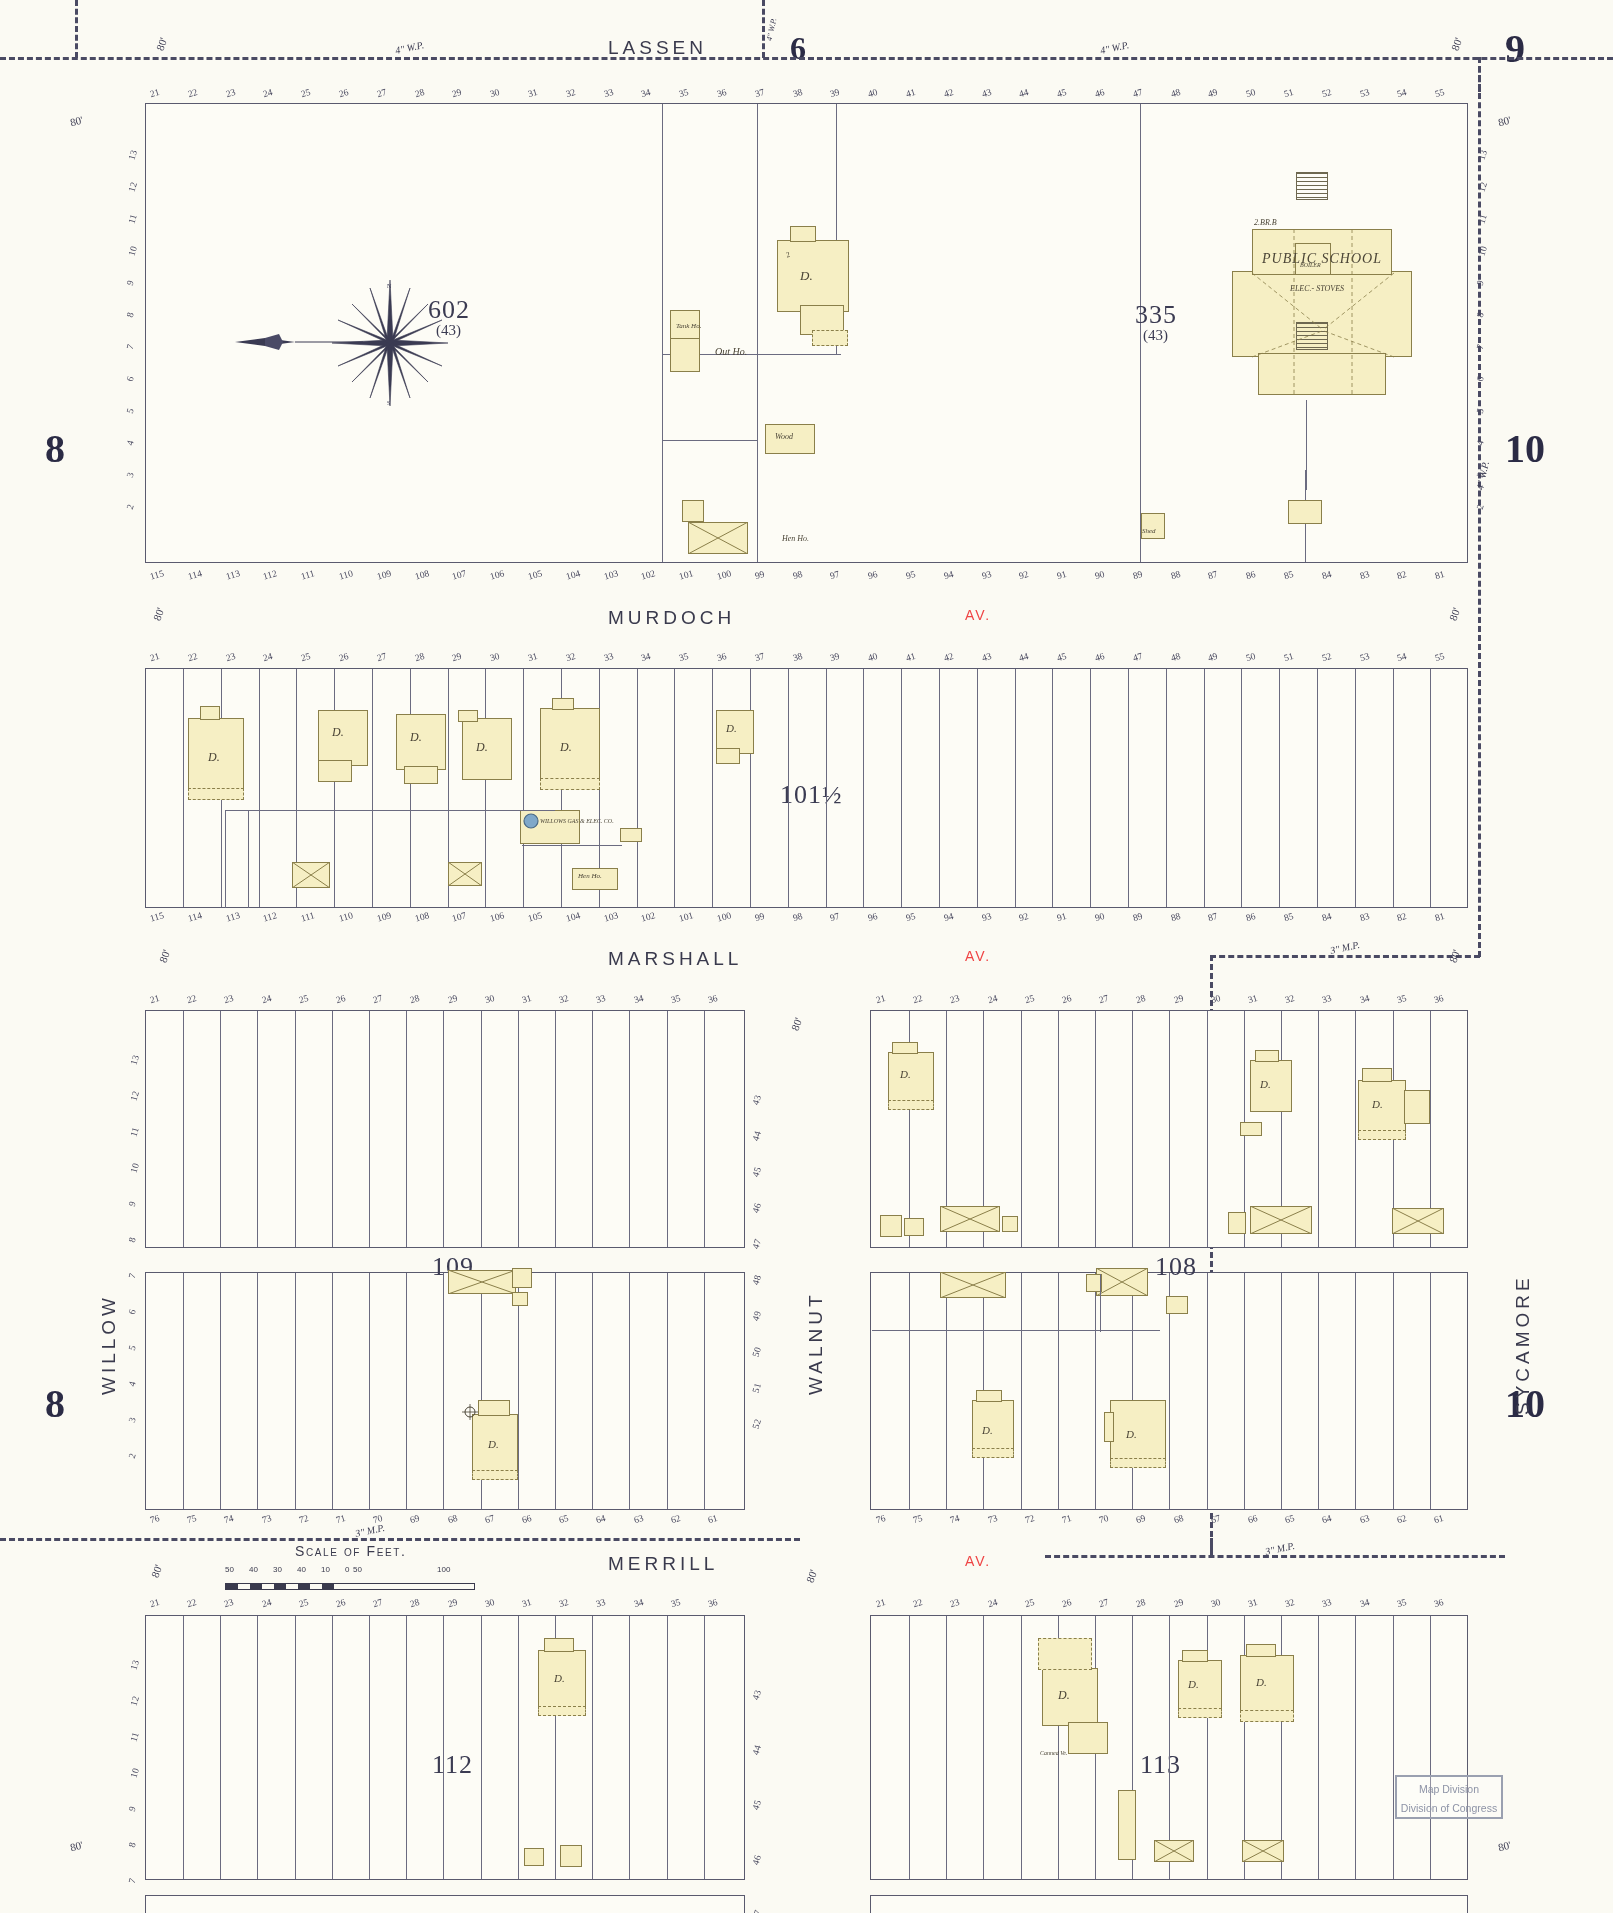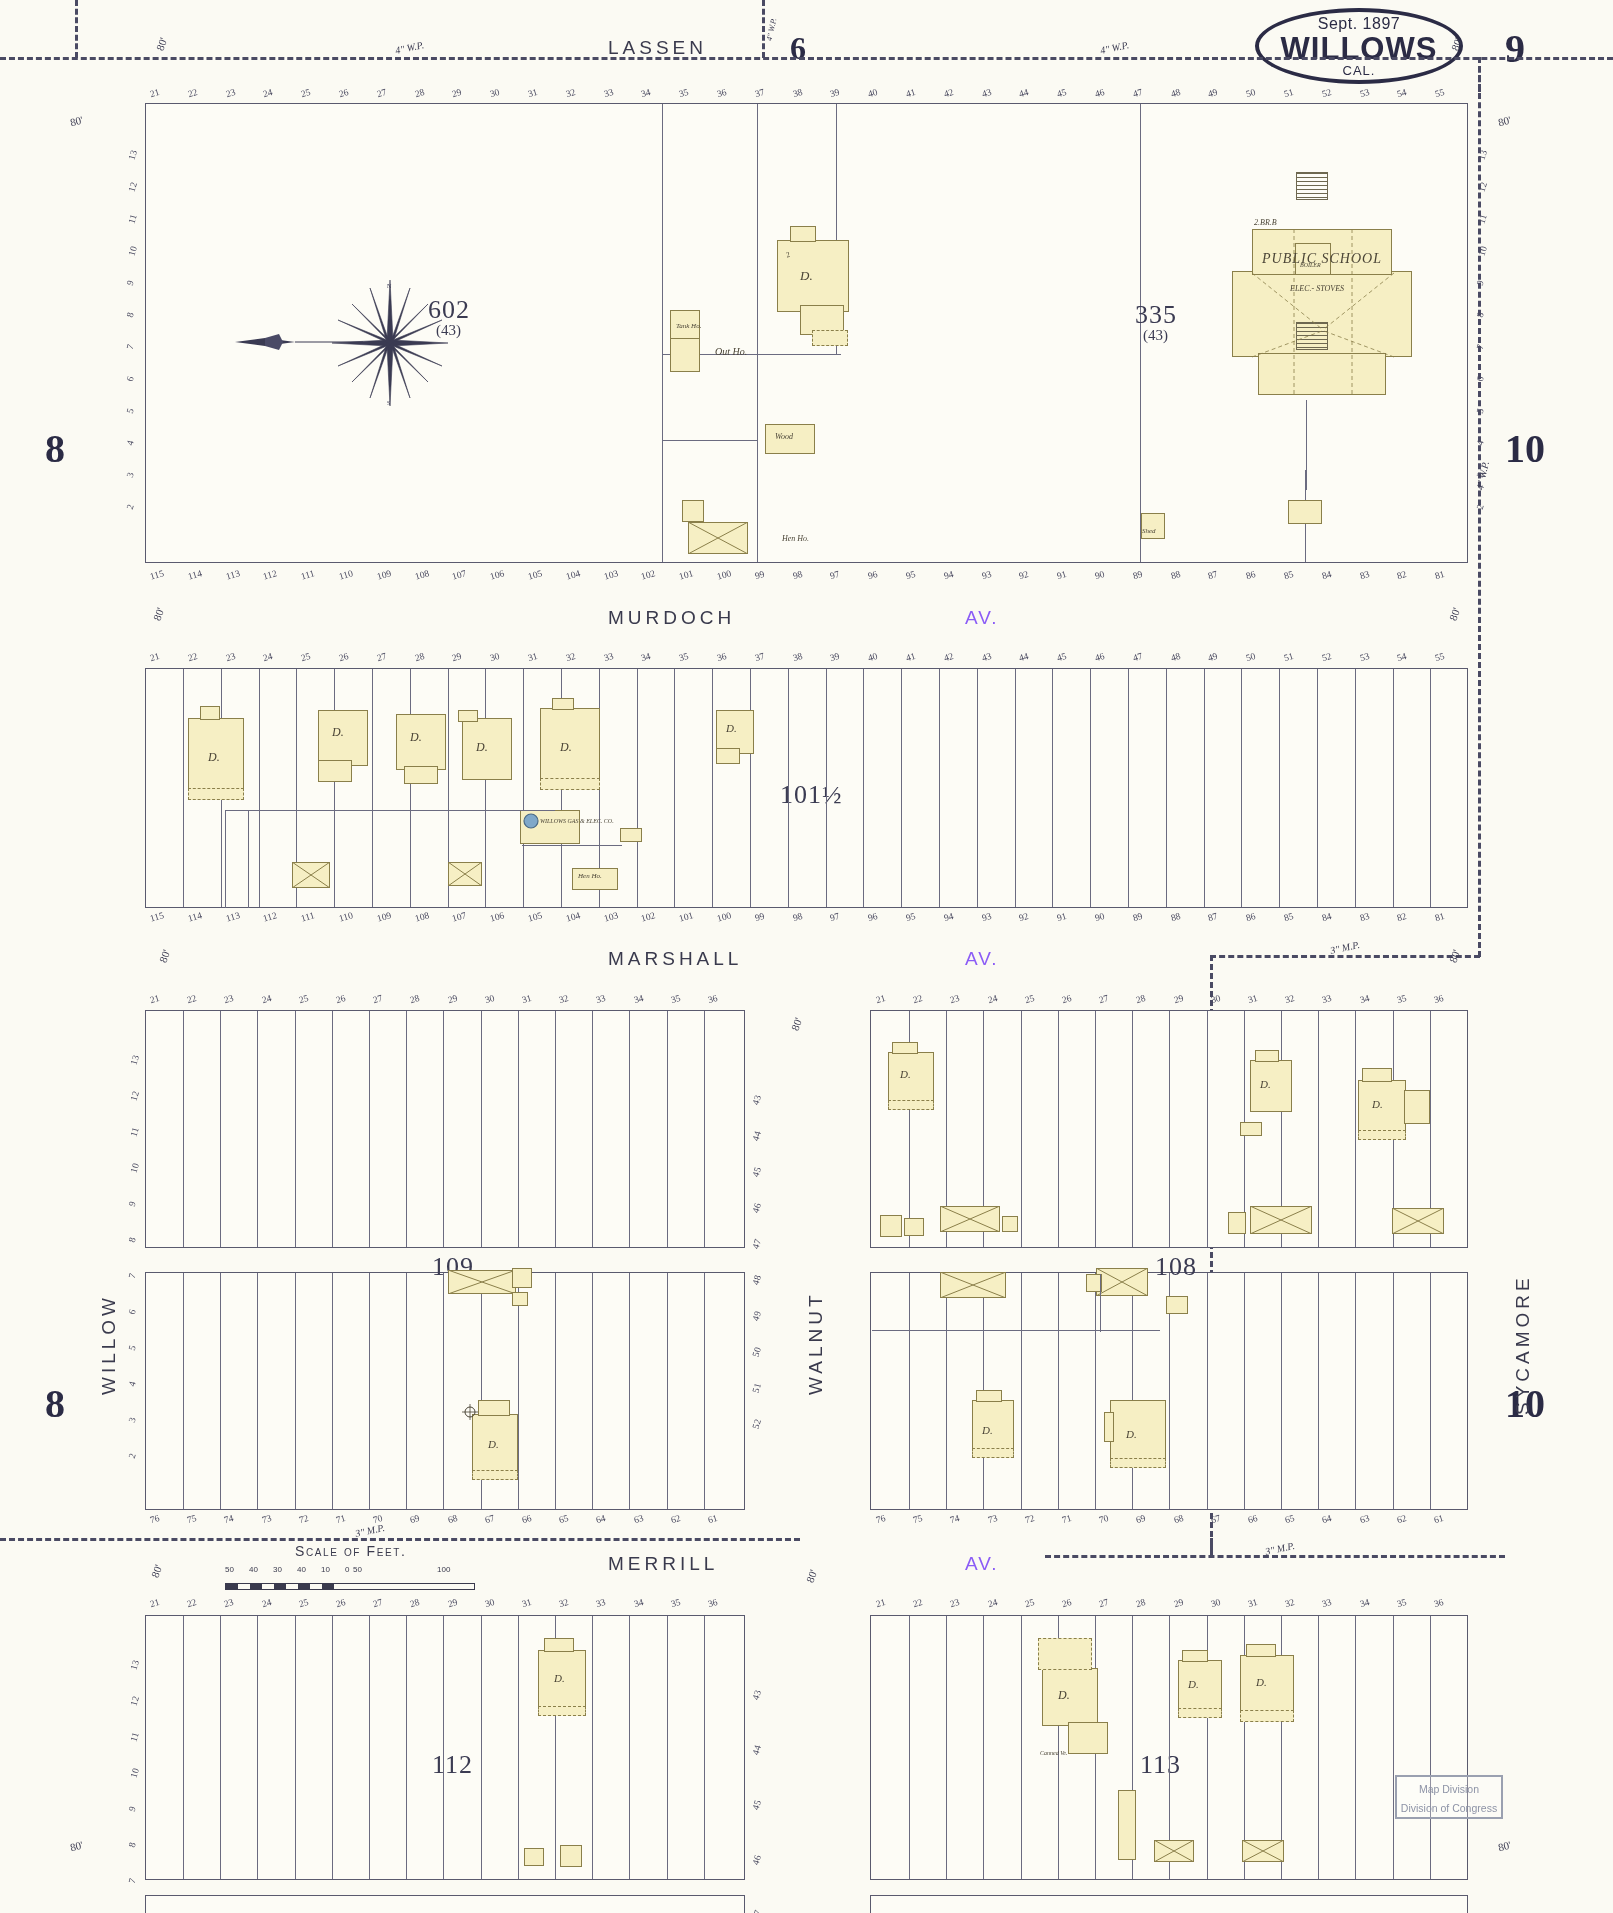--- a/index.html
+++ b/index.html
@@ -3,21 +3,21 @@
 <meta charset="utf-8">
 <style>
   html,body{margin:0;padding:0;background:#fdfcf6;}
   body{width:1613px;height:1913px;position:relative;overflow:hidden;
        font-family:"Liberation Sans",sans-serif;color:#2b2b3d;}
   .map{position:absolute;inset:0;background:#fbfaf3;}
 
   
   .abs{position:absolute;}
   .street-name{position:absolute;font-size:19px;letter-spacing:4px;color:#3a3a4d;font-weight:400;white-space:nowrap;}
-  .street-av{position:absolute;font-size:19px;letter-spacing:2px;color:#8b5cf6;white-space:nowrap;}
+  .street-av{position:absolute;font-size:14px;letter-spacing:2px;color:#ef4444;white-space:nowrap;}
   .vstreet{position:absolute;font-size:19px;letter-spacing:4px;color:#3a3a4d;white-space:nowrap;
            transform-origin:0 0;}
   .pagenum{position:absolute;font-family:"Liberation Serif",serif;font-size:40px;font-weight:700;color:#2b2b45;}
   .blocknum{position:absolute;font-family:"Liberation Serif",serif;font-size:26px;color:#3b3b52;letter-spacing:1px;}
   .blocksub{position:absolute;font-family:"Liberation Serif",serif;font-size:15px;color:#3b3b52;}
 
   
   .dash-h{position:absolute;height:0;border-top:3px dashed #4a4a63;}
   .dash-v{position:absolute;width:0;border-left:3px dashed #4a4a63;}
 
@@ -71,25 +71,20 @@
   .loc-stamp{position:absolute;left:1395px;top:1775px;width:108px;height:44px;border:2px solid #9aa0b0;
              box-sizing:border-box;background:rgba(255,255,255,.25);}
   .loc-stamp div{position:absolute;left:0;right:0;text-align:center;color:#8d93a6;font-size:10.5px;
                  font-family:"Liberation Sans",sans-serif;}
 </style>
 </head>
 <body>
 
 <div class="map">
 
-  <div class="cartouche">
-    <div class="cart-date">Sept. 1897</div>
-    <div class="cart-city">WILLOWS</div>
-    <div class="cart-state">CAL.</div>
-  </div>
 
   <div class="pagenum" style="left:1505px;top:25px;">9</div>
   <div class="pagenum" style="left:45px;top:425px;">8</div>
   <div class="pagenum" style="left:1505px;top:425px;">10</div>
   <div class="pagenum" style="left:45px;top:1380px;">8</div>
   <div class="pagenum" style="left:1505px;top:1380px;">10</div>
   <div class="pagenum" style="left:790px;top:30px;font-size:32px;">6</div>
 
   <div class="dash-h" style="left:0px;top:57px;width:1613px;"></div>
   <div class="dash-v" style="left:75px;top:0px;height:58px;"></div>

